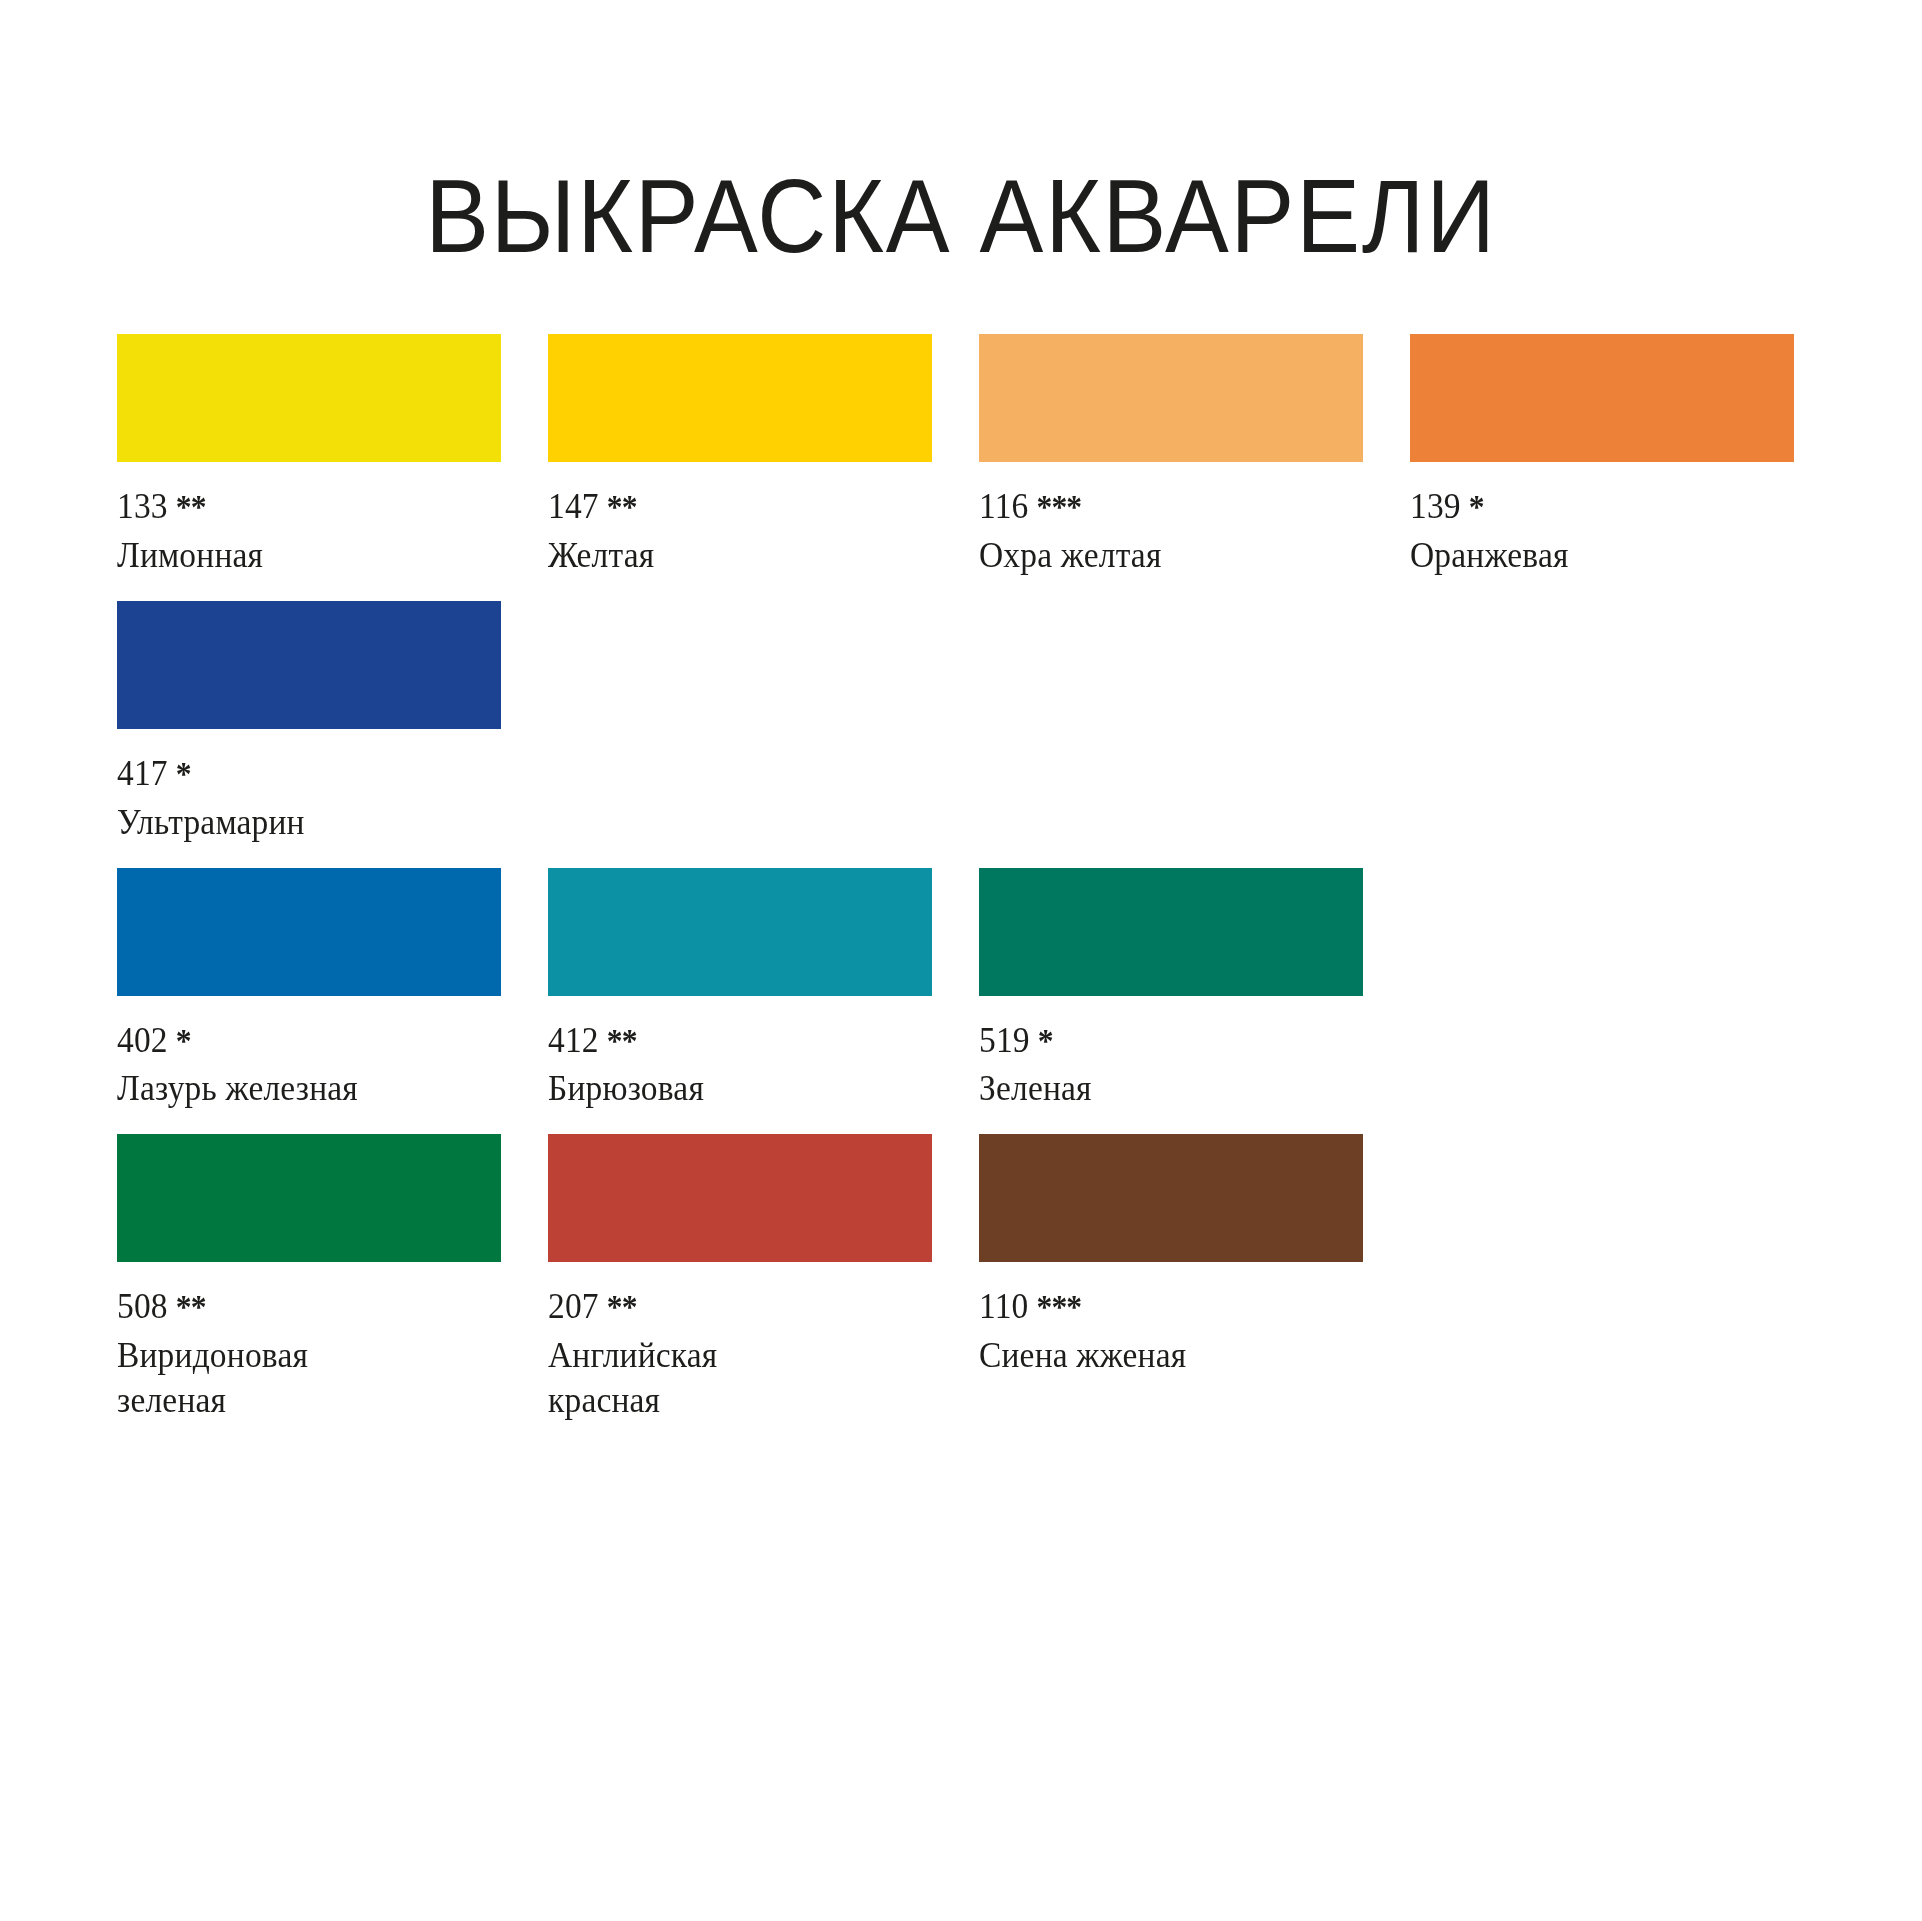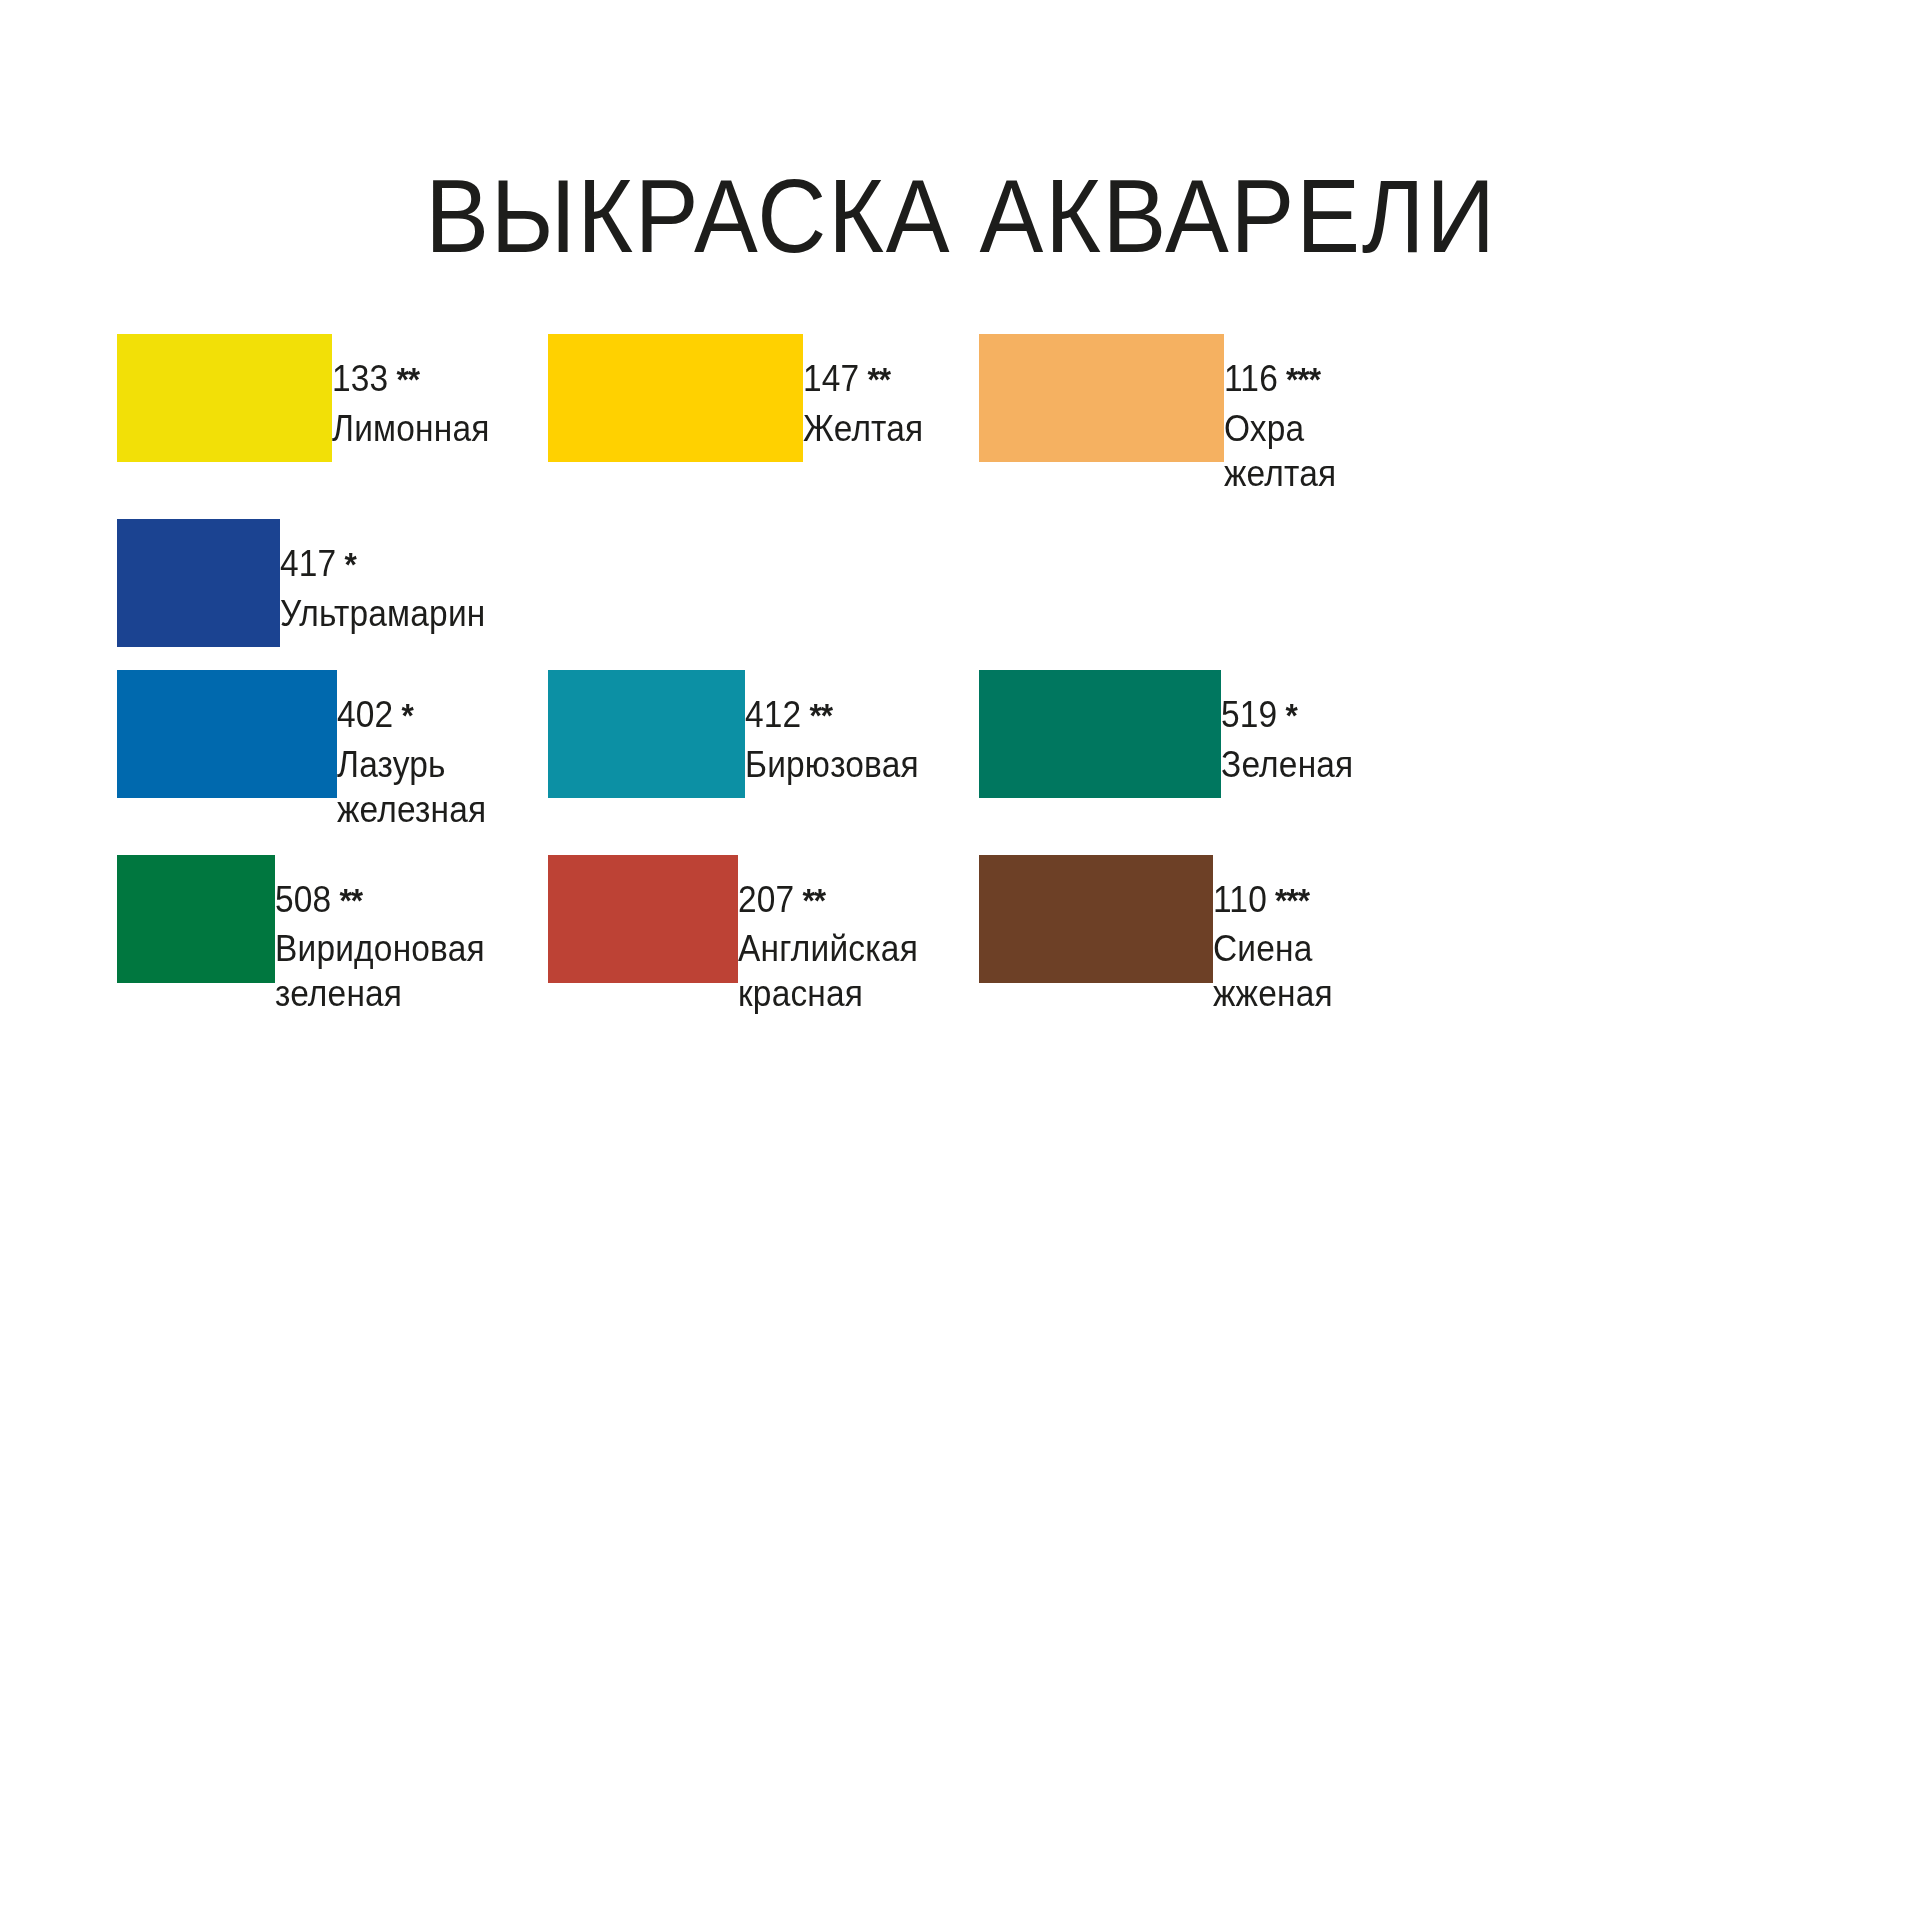--- a/index.html
+++ b/index.html
@@ -54,21 +54,22 @@
   .row {
     display: flex;
     gap: 47px;
     margin-bottom: 23px;
   }
 
   .cell {
     width: 384px;
     flex: 0 0 384px;
     display: flex;
-    flex-direction: row;
+    flex-direction: column;
+    font-family: Liberation Serif, serif;
   }
 
   .swatch {
     width: 384px;
     height: 128px;
     display: block;
   }
 
   .meta {
     margin-top: 22px;
@@ -131,20 +132,27 @@
             <span class="name">Желтая</span>
           </div>
         </div>
         <div class="cell">
           <div class="swatch" style="background: rgb(245, 177, 97);"></div>
           <div class="meta">
             <span class="code-line"><span class="code">116</span><span class="stars">***</span></span>
             <span class="name">Охра желтая</span>
           </div>
         </div>
+        <div class="cell">
+          <div class="swatch" style="background: rgb(237, 129, 56);"></div>
+          <div class="meta">
+            <span class="code-line"><span class="code">139</span><span class="stars">*</span></span>
+            <span class="name">Оранжевая</span>
+          </div>
+        </div>
       </div>
       <div class="row">
         <div class="cell">
           <div class="swatch" style="background: rgb(27, 67, 145);"></div>
           <div class="meta">
             <span class="code-line"><span class="code">417</span><span class="stars">*</span></span>
             <span class="name">Ультрамарин</span>
           </div>
         </div>
       </div>

